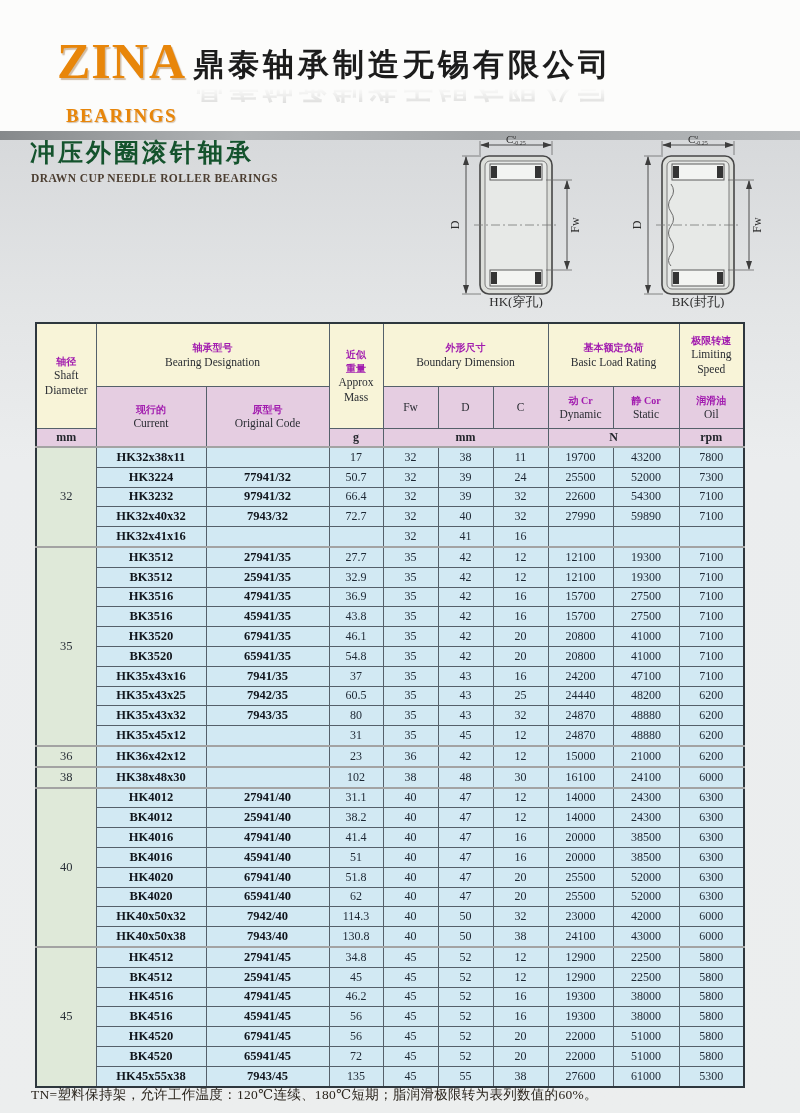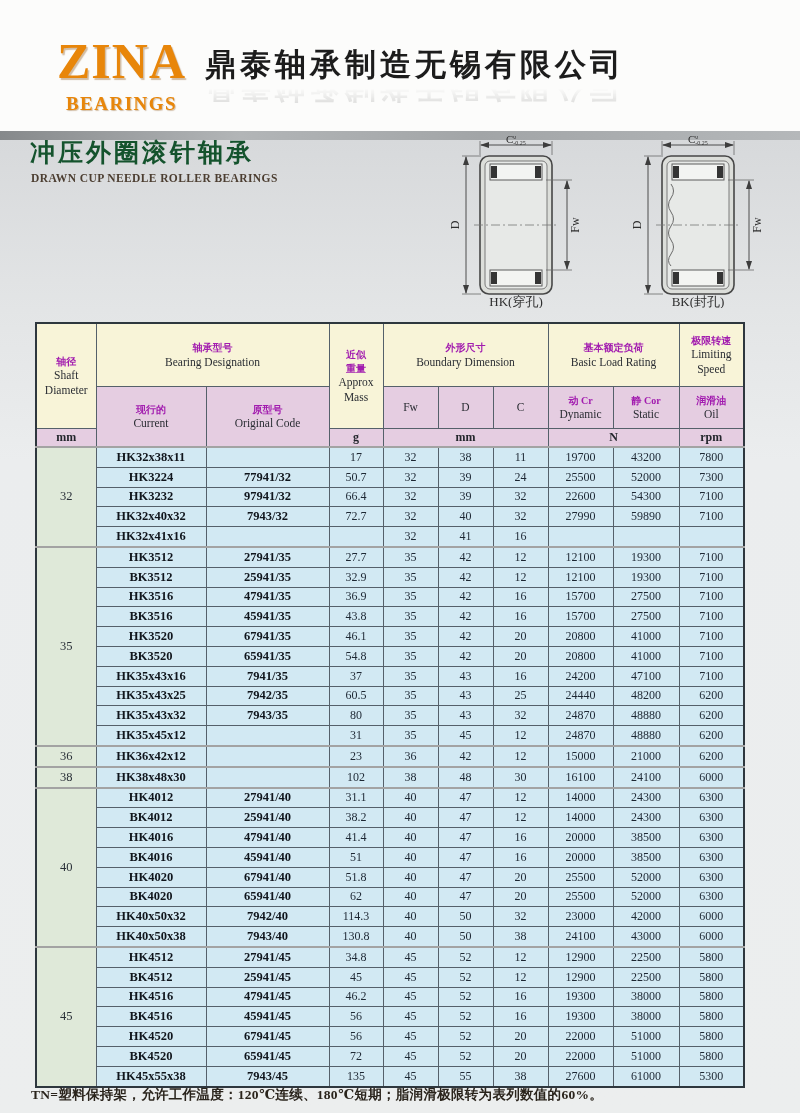--- a/index.html
+++ b/index.html
@@ -4,23 +4,23 @@
 <style>
   html,body{margin:0;padding:0;}
   body{width:800px;height:1113px;font-family:"Liberation Serif","DejaVu Serif",serif;}
   .page{position:relative;width:800px;height:1113px;overflow:hidden;background:#ffffff;}
 
   
   .top-band{position:absolute;left:0;top:0;width:800px;height:131px;background:#fcfcfb;}
   .logo{position:absolute;left:57px;top:36px;text-align:center;line-height:1;}
   .logo-zina{font-size:50px;font-weight:bold;color:#e8860a;letter-spacing:1px;
     text-shadow:1.5px 1.5px 1px rgba(130,70,0,.35);font-family:"Liberation Serif",serif;}
-  .logo-bearings{font-size:19px;font-weight:bold;color:#e8860a;letter-spacing:1.5px;margin-top:8px;
+  .logo-bearings{font-size:19px;font-weight:bold;color:#e8860a;letter-spacing:1.5px;margin-top:20px;
     text-shadow:1px 1px 1px rgba(130,70,0,.35);}
-  .company{position:absolute;left:205px;top:44px;}
+  .company{position:absolute;left:193px;top:44px;}
   .company-name{font-size:31px;font-weight:bold;color:#1c1c1c;letter-spacing:4px;white-space:nowrap;}
   .company-reflection{font-size:31px;font-weight:bold;color:#1c1c1c;letter-spacing:4px;white-space:nowrap;
     transform:scaleY(-1);opacity:.16;filter:blur(.6px);height:22px;overflow:hidden;
     -webkit-mask-image:linear-gradient(to top,transparent 10%,#000 95%);
     mask-image:linear-gradient(to top,transparent 10%,#000 95%);}
 
   
   .divider-bar{position:absolute;left:0;top:131px;width:800px;height:9px;
     background:linear-gradient(to right,#86898b,#b2b5b7 30%,#a2a5a7 60%,#b5b8ba);}
   .lower-band{position:absolute;left:0;top:140px;width:800px;height:973px;
@@ -47,21 +47,21 @@
   tr.hrow2 th{height:41px;}
   tr.hrow3 th{height:17px;}
   tbody td{height:18.8px;background:#d2e9f3;font-size:12px;color:#1d2733;}
   td.c-shaft{background:#dfe9d9;font-size:12.5px;color:#2a3038;}
   td.c-desig{text-align:left;padding-left:12px;font-weight:bold;font-size:12.5px;color:#10151c;}
   td.c-orig{font-weight:bold;font-size:12.5px;color:#10151c;}
   tbody td{border-left:1px solid #55606a;border-right:1px solid #55606a;
     border-top:1px solid #8fa6ae;border-bottom:1px solid #8fa6ae;}
   tbody tr.group-start td{border-top:2px solid #a3a3a3;}
 
-  .footnote{position:absolute;left:31px;top:1086px;font-size:13.5px;color:#2a241c;letter-spacing:.3px;font-weight:bold;}
+  .footnote{position:absolute;left:31px;top:1086px;font-size:13.5px;color:#2a241c;letter-spacing:.3px;font-weight:normal;}
 </style>
 </head>
 <body>
 
 <div class="page">
 
   <div class="top-band">
     <div class="logo">
       <div class="logo-zina">ZINA</div>
       <div class="logo-bearings">BEARINGS</div>

